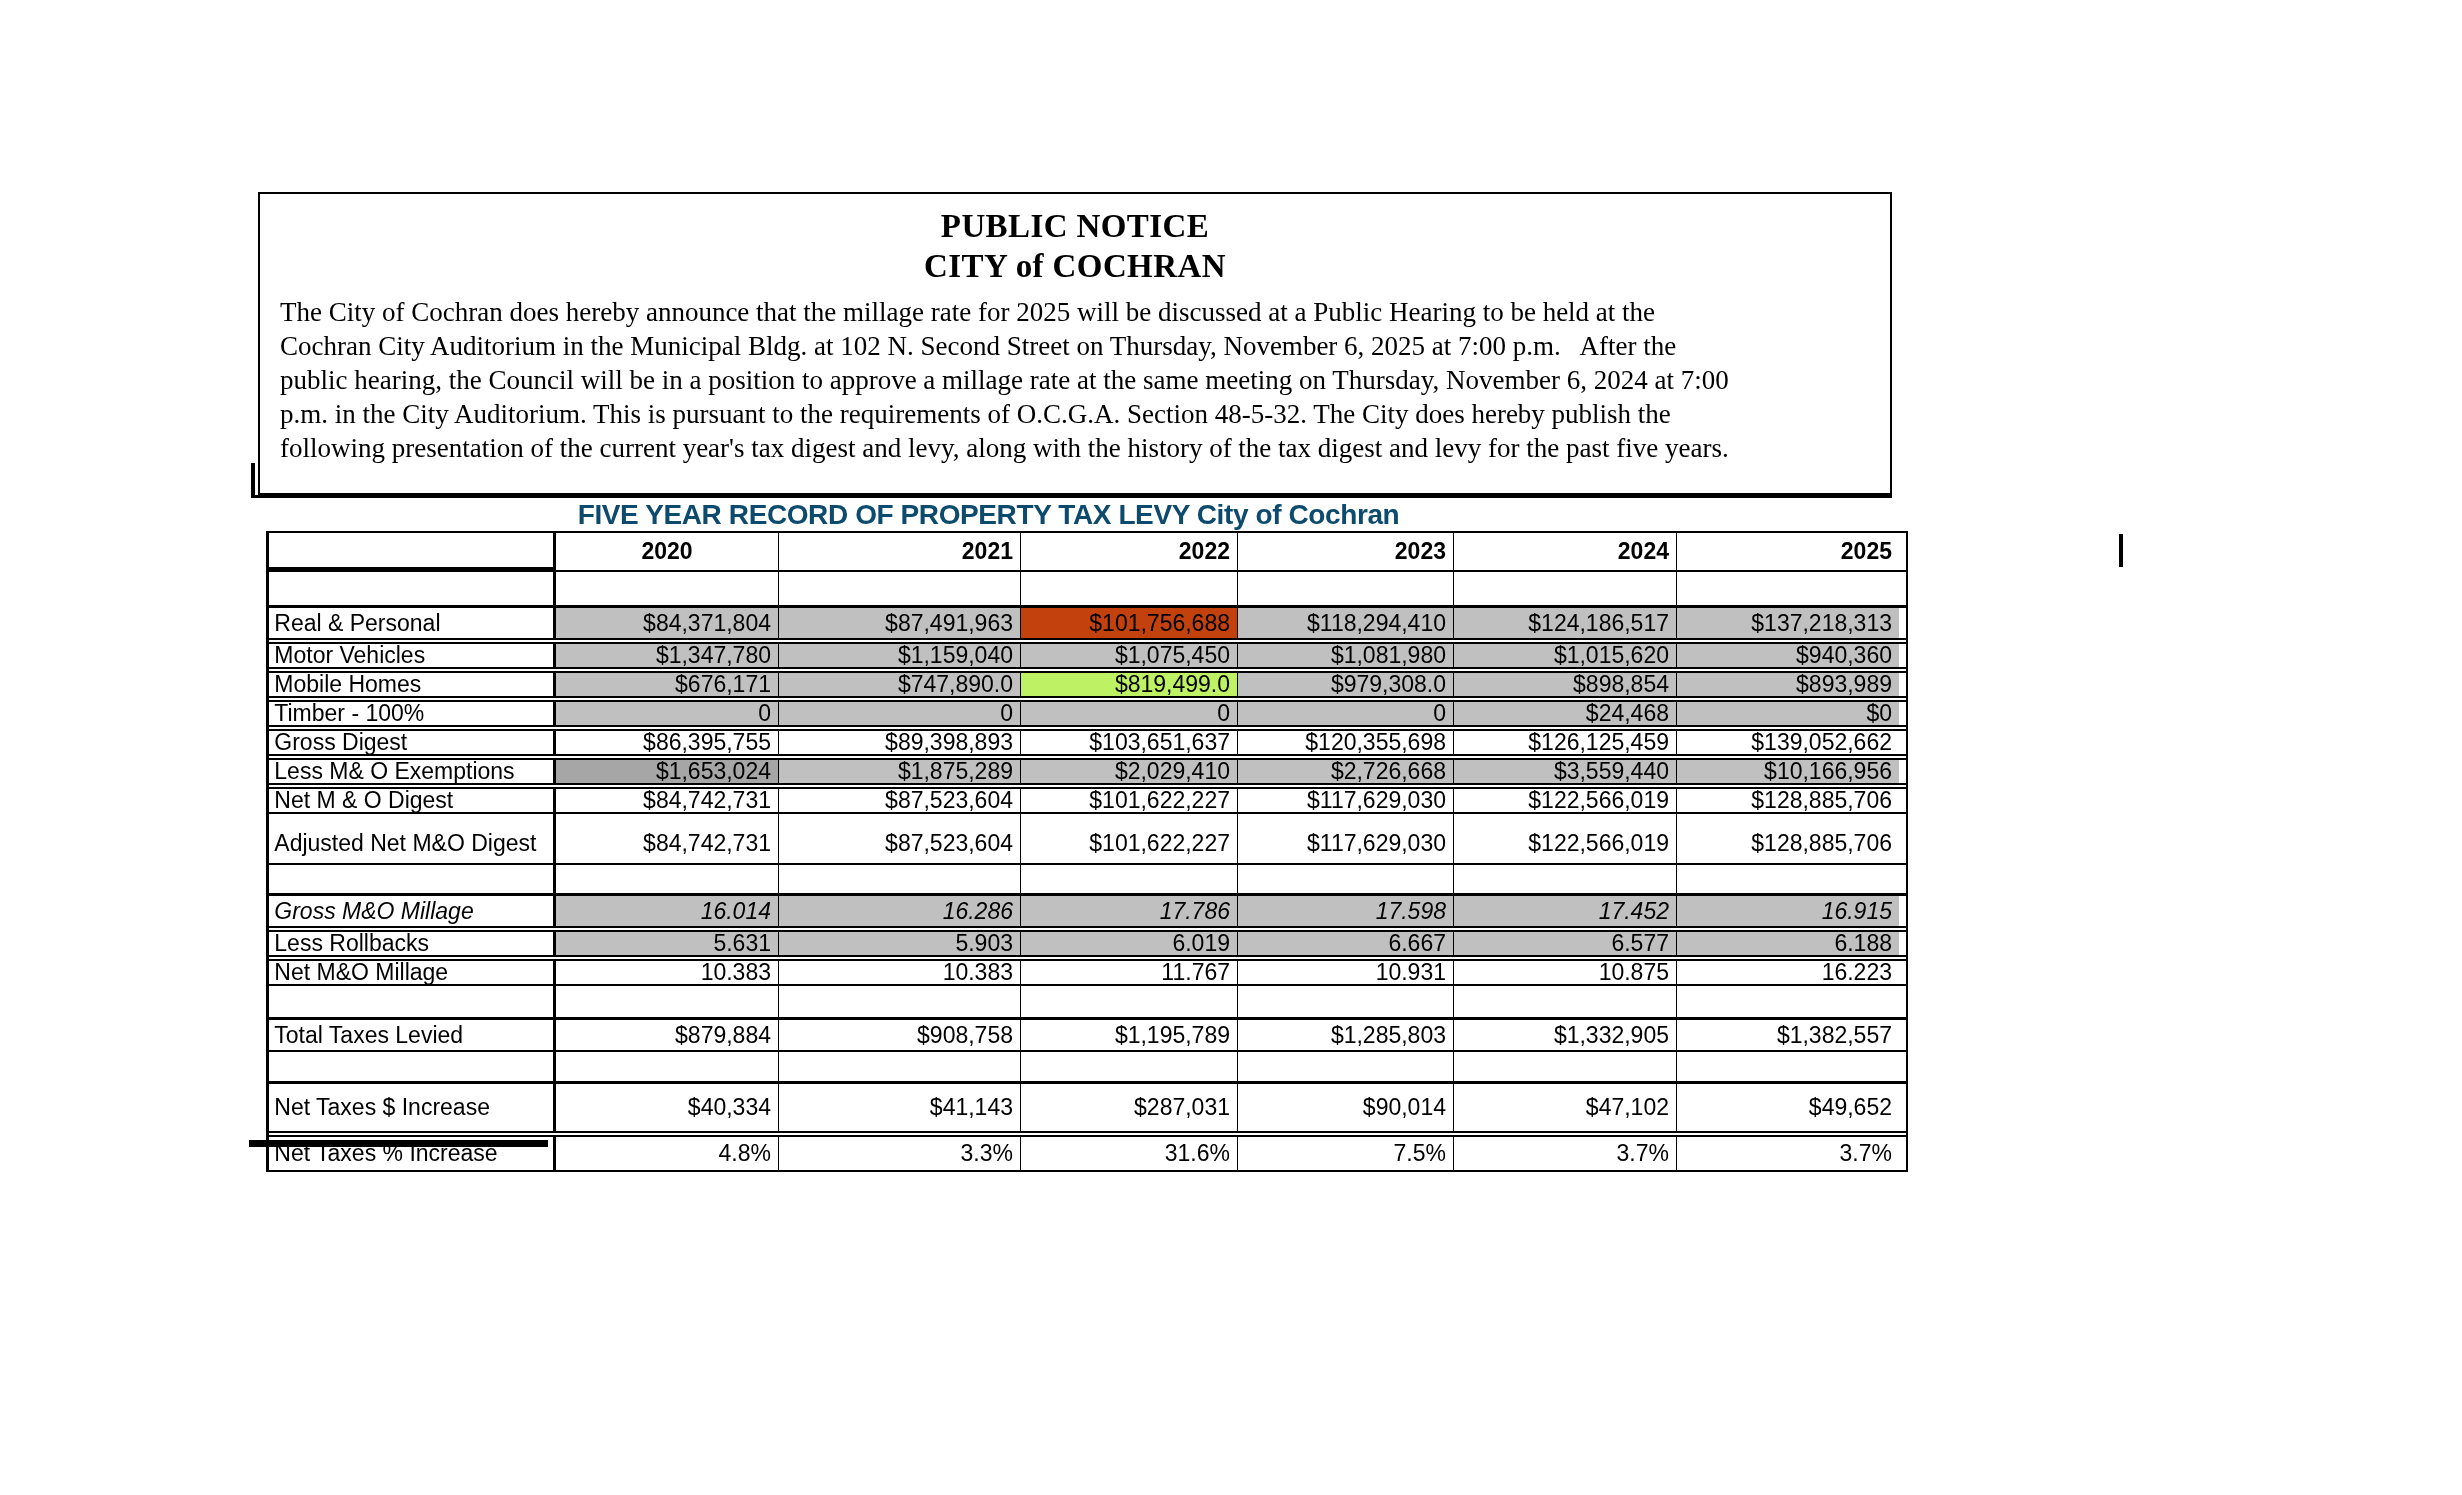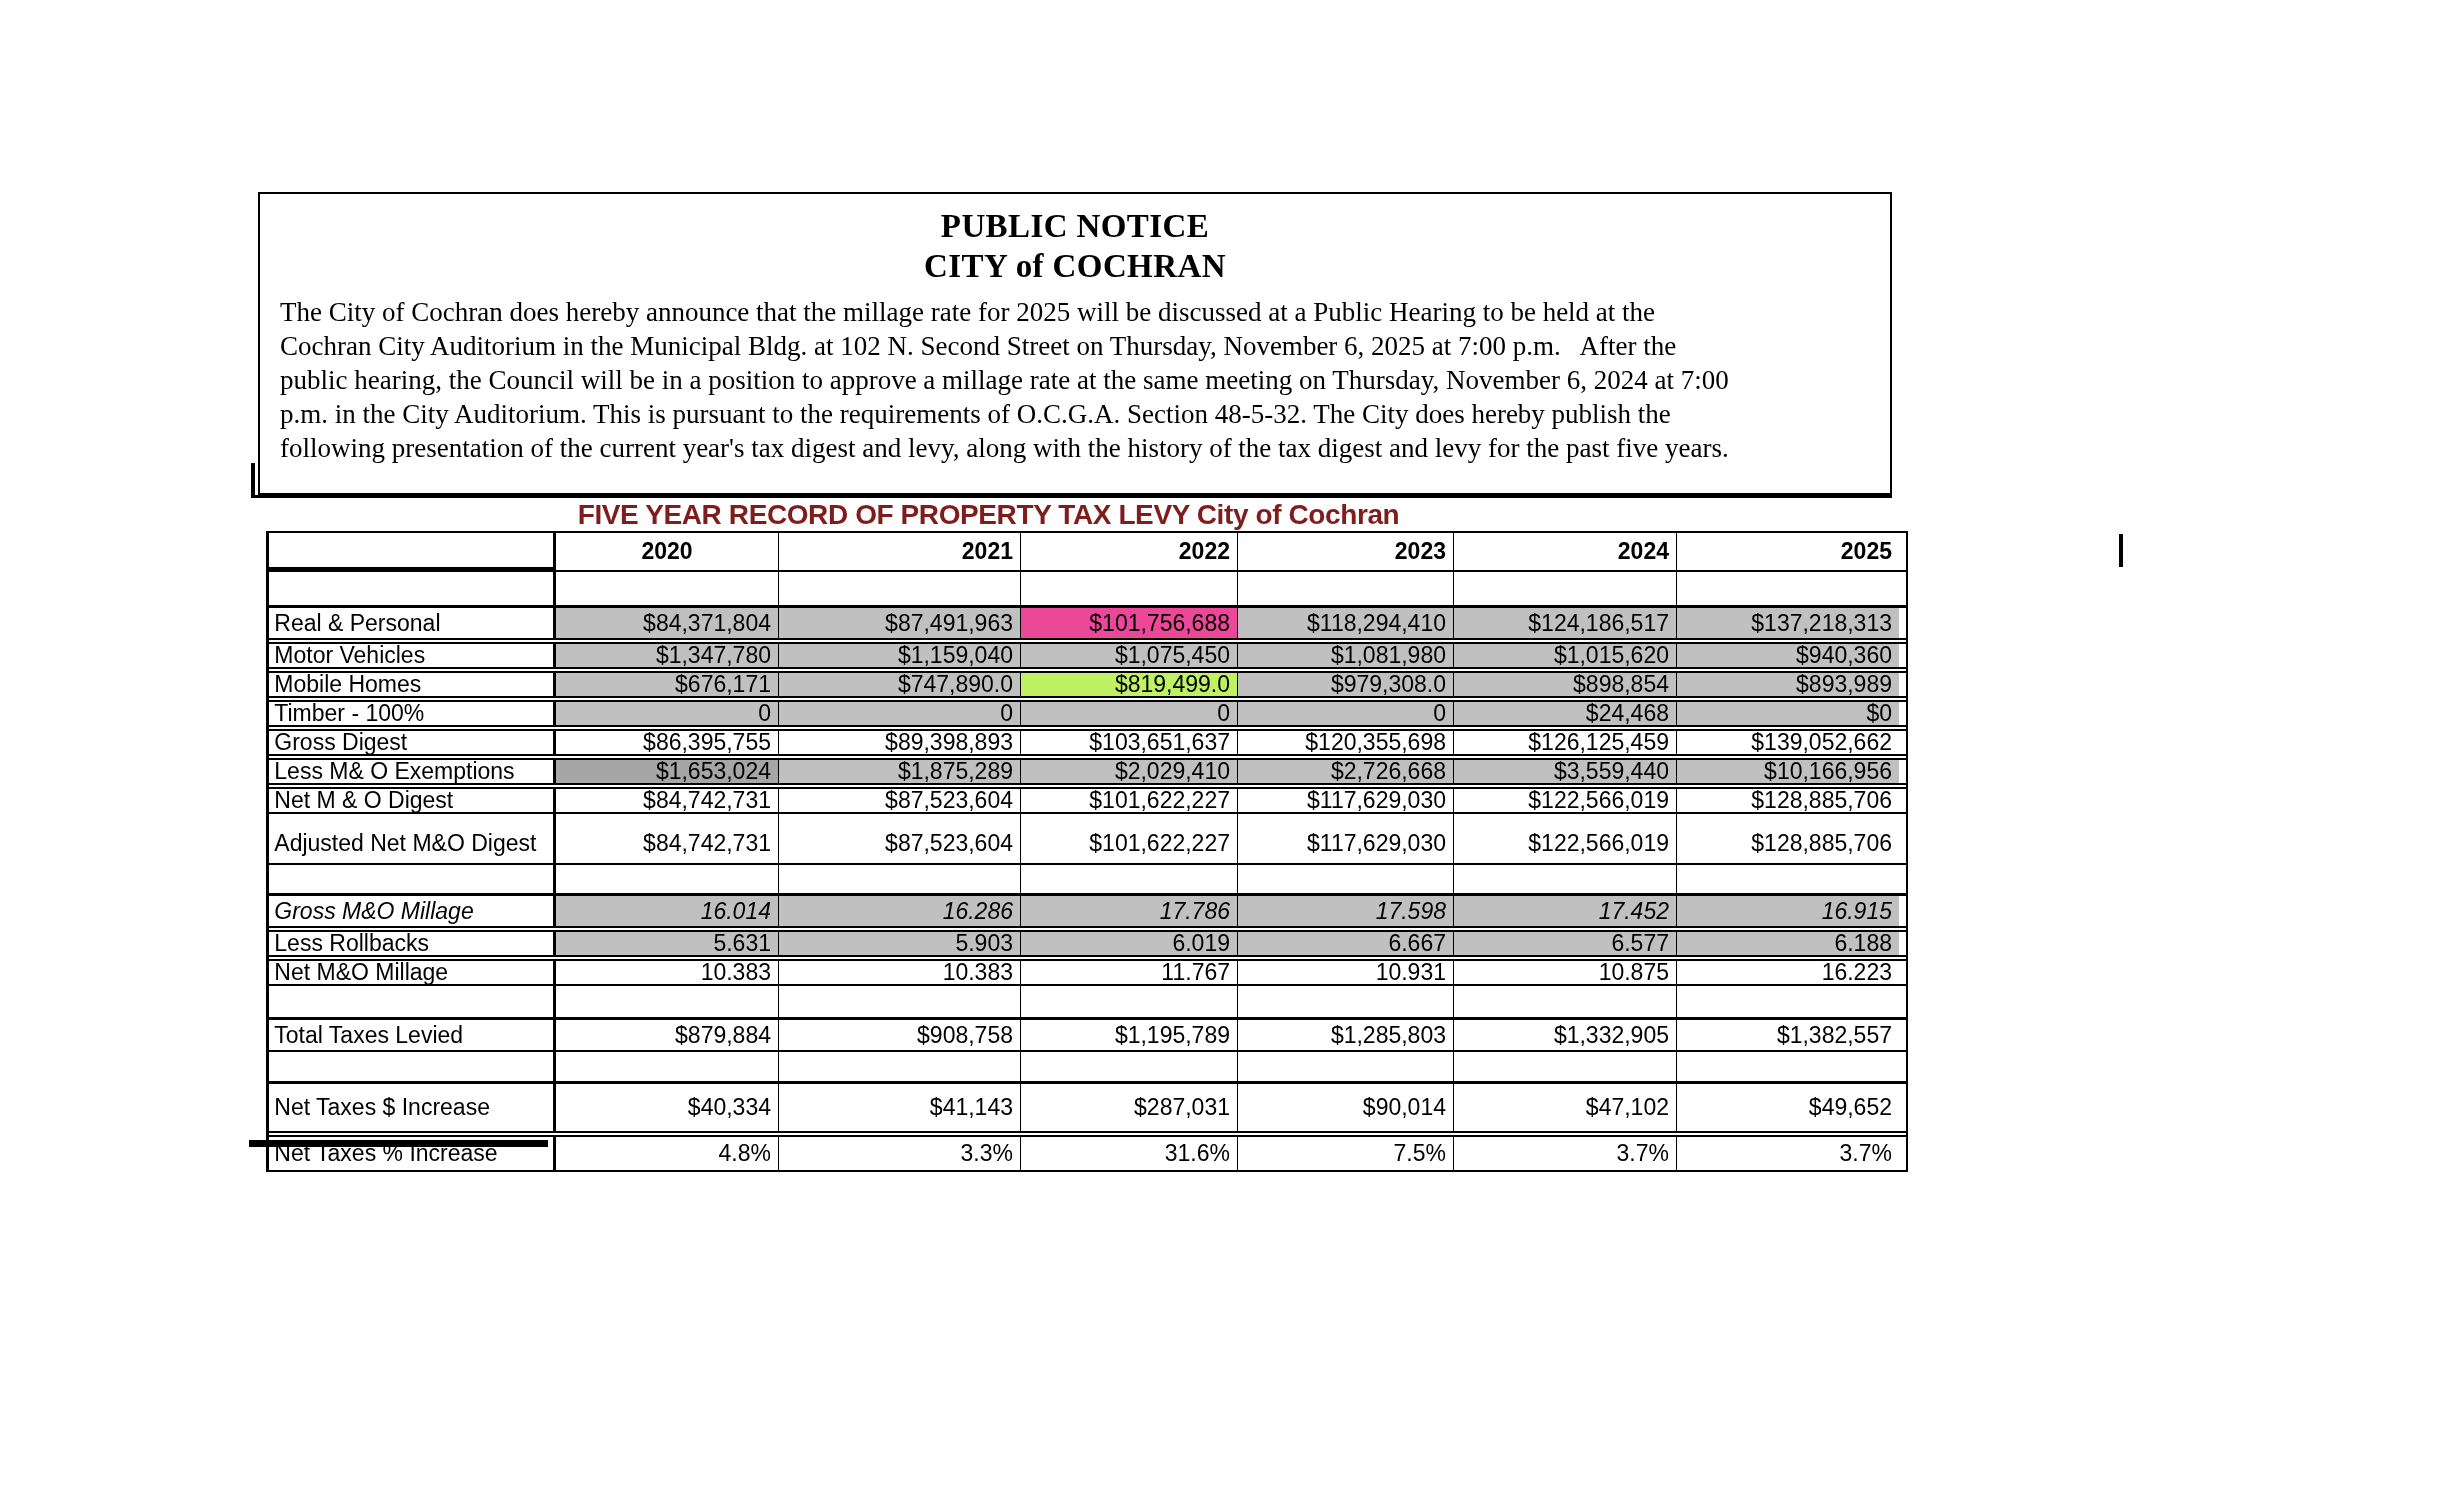--- a/index.html
+++ b/index.html
@@ -15,21 +15,21 @@
                 font-size:33px;line-height:40px;letter-spacing:0.4px;}
   .notice-body{margin:8.8px 0 0 0;padding:0 19.3px 0 20px;font-size:27px;line-height:34px;
                white-space:pre-wrap;}
   
   .box-shadow-v{position:absolute;left:251px;top:463px;width:3.5px;height:34px;background:#000;}
   .box-shadow-h{position:absolute;left:251px;top:495px;width:1641px;height:2.6px;background:#000;}
 
   
   .table-title{position:absolute;left:253px;top:499px;width:1636px;box-sizing:border-box;
                padding-right:165px;text-align:center;font-weight:bold;font-size:28px;
-               letter-spacing:-0.4px;color:#7f1d1d;}
+               letter-spacing:-0.4px;color:#0c4a6e;}
 
   
   .levytable{position:absolute;left:266px;top:531px;width:1637px;box-sizing:content-box;
              border-top:2.6px solid #000;border-bottom:2.6px solid #000;
              border-left:3.5px solid #000;border-right:2.6px solid #000;
              background:#fff;font-size:23px;color:#000;}
   .row{display:flex;box-sizing:border-box;background:#fff;}
   .row.sep-thin{border-top:2.6px solid #000;}
   .row.sep-thick{border-top:3.5px solid #000;}
   .row.sep-double{border-top:6.2px double #000;}
@@ -88,21 +88,21 @@
         <div class="cell val c1"></div>
         <div class="cell val c2"></div>
         <div class="cell val c3"></div>
         <div class="cell val c4"></div>
         <div class="cell val c5"></div>
       </div>
       <div class="row data sep-thick" style="height: 33px;">
         <div class="cell label">Real &amp; Personal</div>
         <div class="cell val c0" style="background: rgb(192, 192, 192);">$84,371,804</div>
         <div class="cell val c1" style="background: rgb(192, 192, 192);">$87,491,963</div>
-        <div class="cell val c2" style="background: #ec4899;">$101,756,688</div>
+        <div class="cell val c2" style="background: #c2410c;">$101,756,688</div>
         <div class="cell val c3" style="background: rgb(192, 192, 192);">$118,294,410</div>
         <div class="cell val c4" style="background: rgb(192, 192, 192);">$124,186,517</div>
         <div class="cell val c5" style="background: rgb(192, 192, 192);">$137,218,313</div>
       </div>
       <div class="row data sep-double" style="height: 29px;">
         <div class="cell label">Motor Vehicles</div>
         <div class="cell val c0" style="background: rgb(192, 192, 192);">$1,347,780</div>
         <div class="cell val c1" style="background: rgb(192, 192, 192);">$1,159,040</div>
         <div class="cell val c2" style="background: rgb(192, 192, 192);">$1,075,450</div>
         <div class="cell val c3" style="background: rgb(192, 192, 192);">$1,081,980</div>

